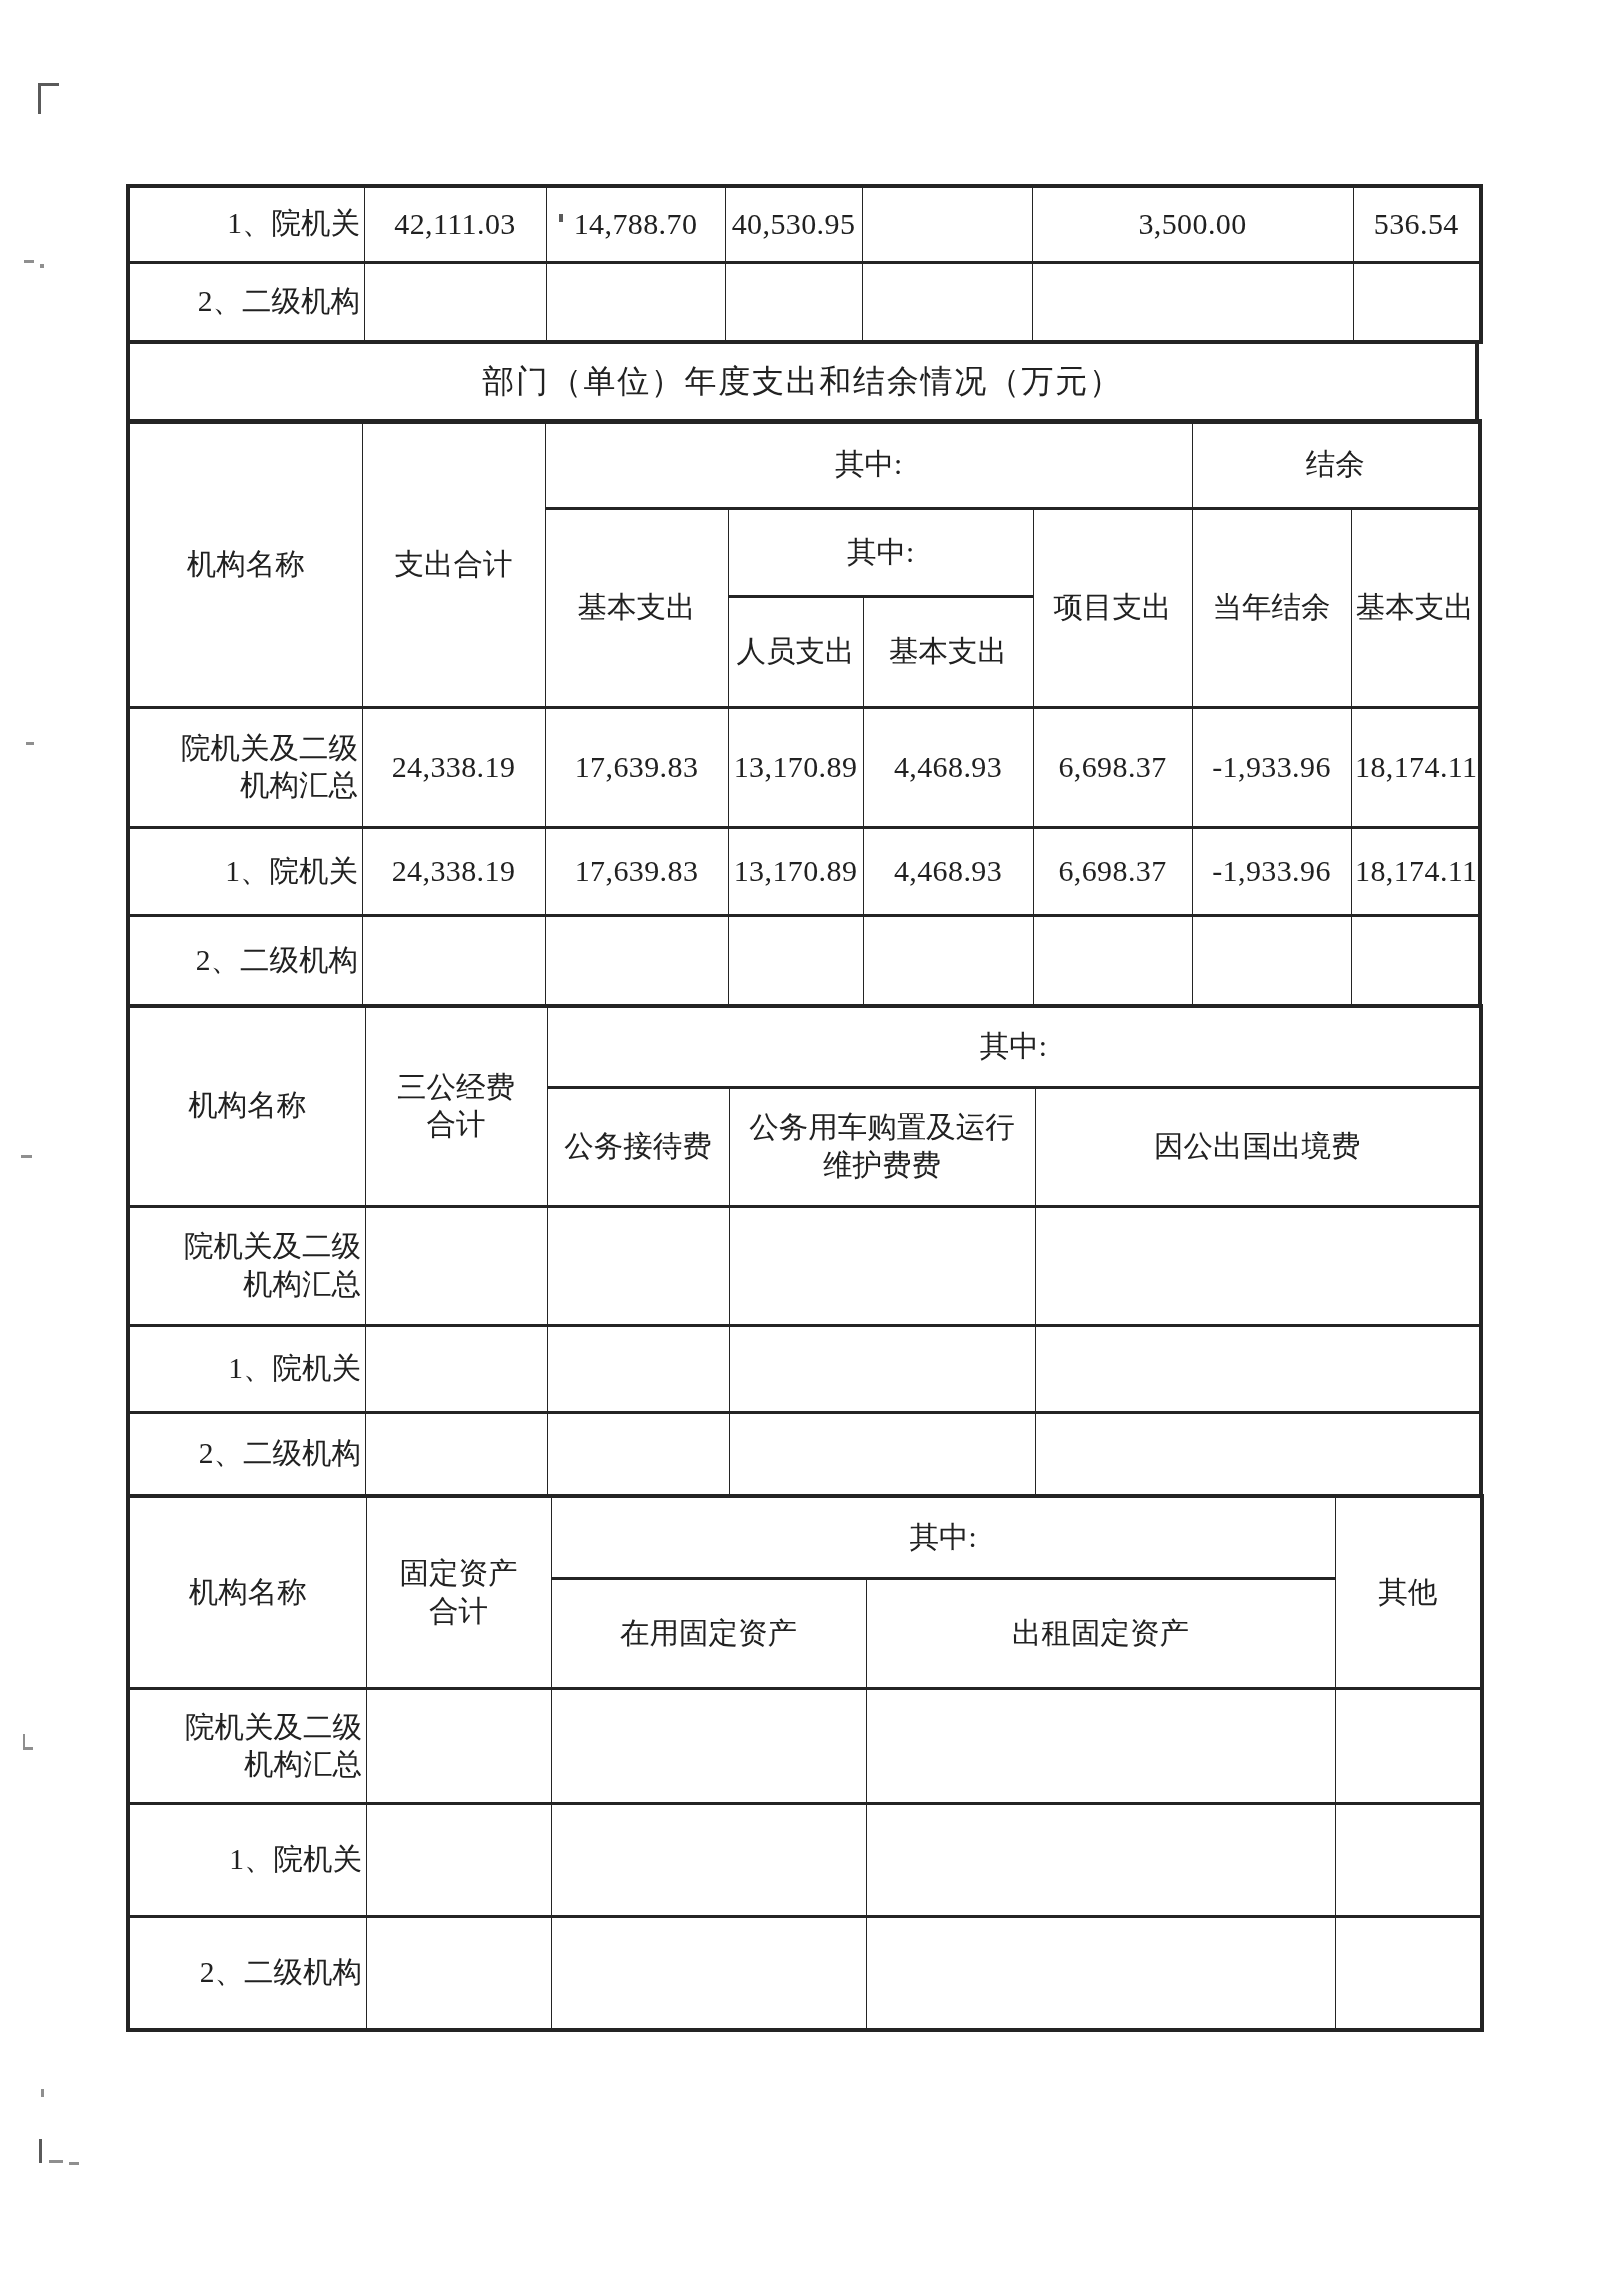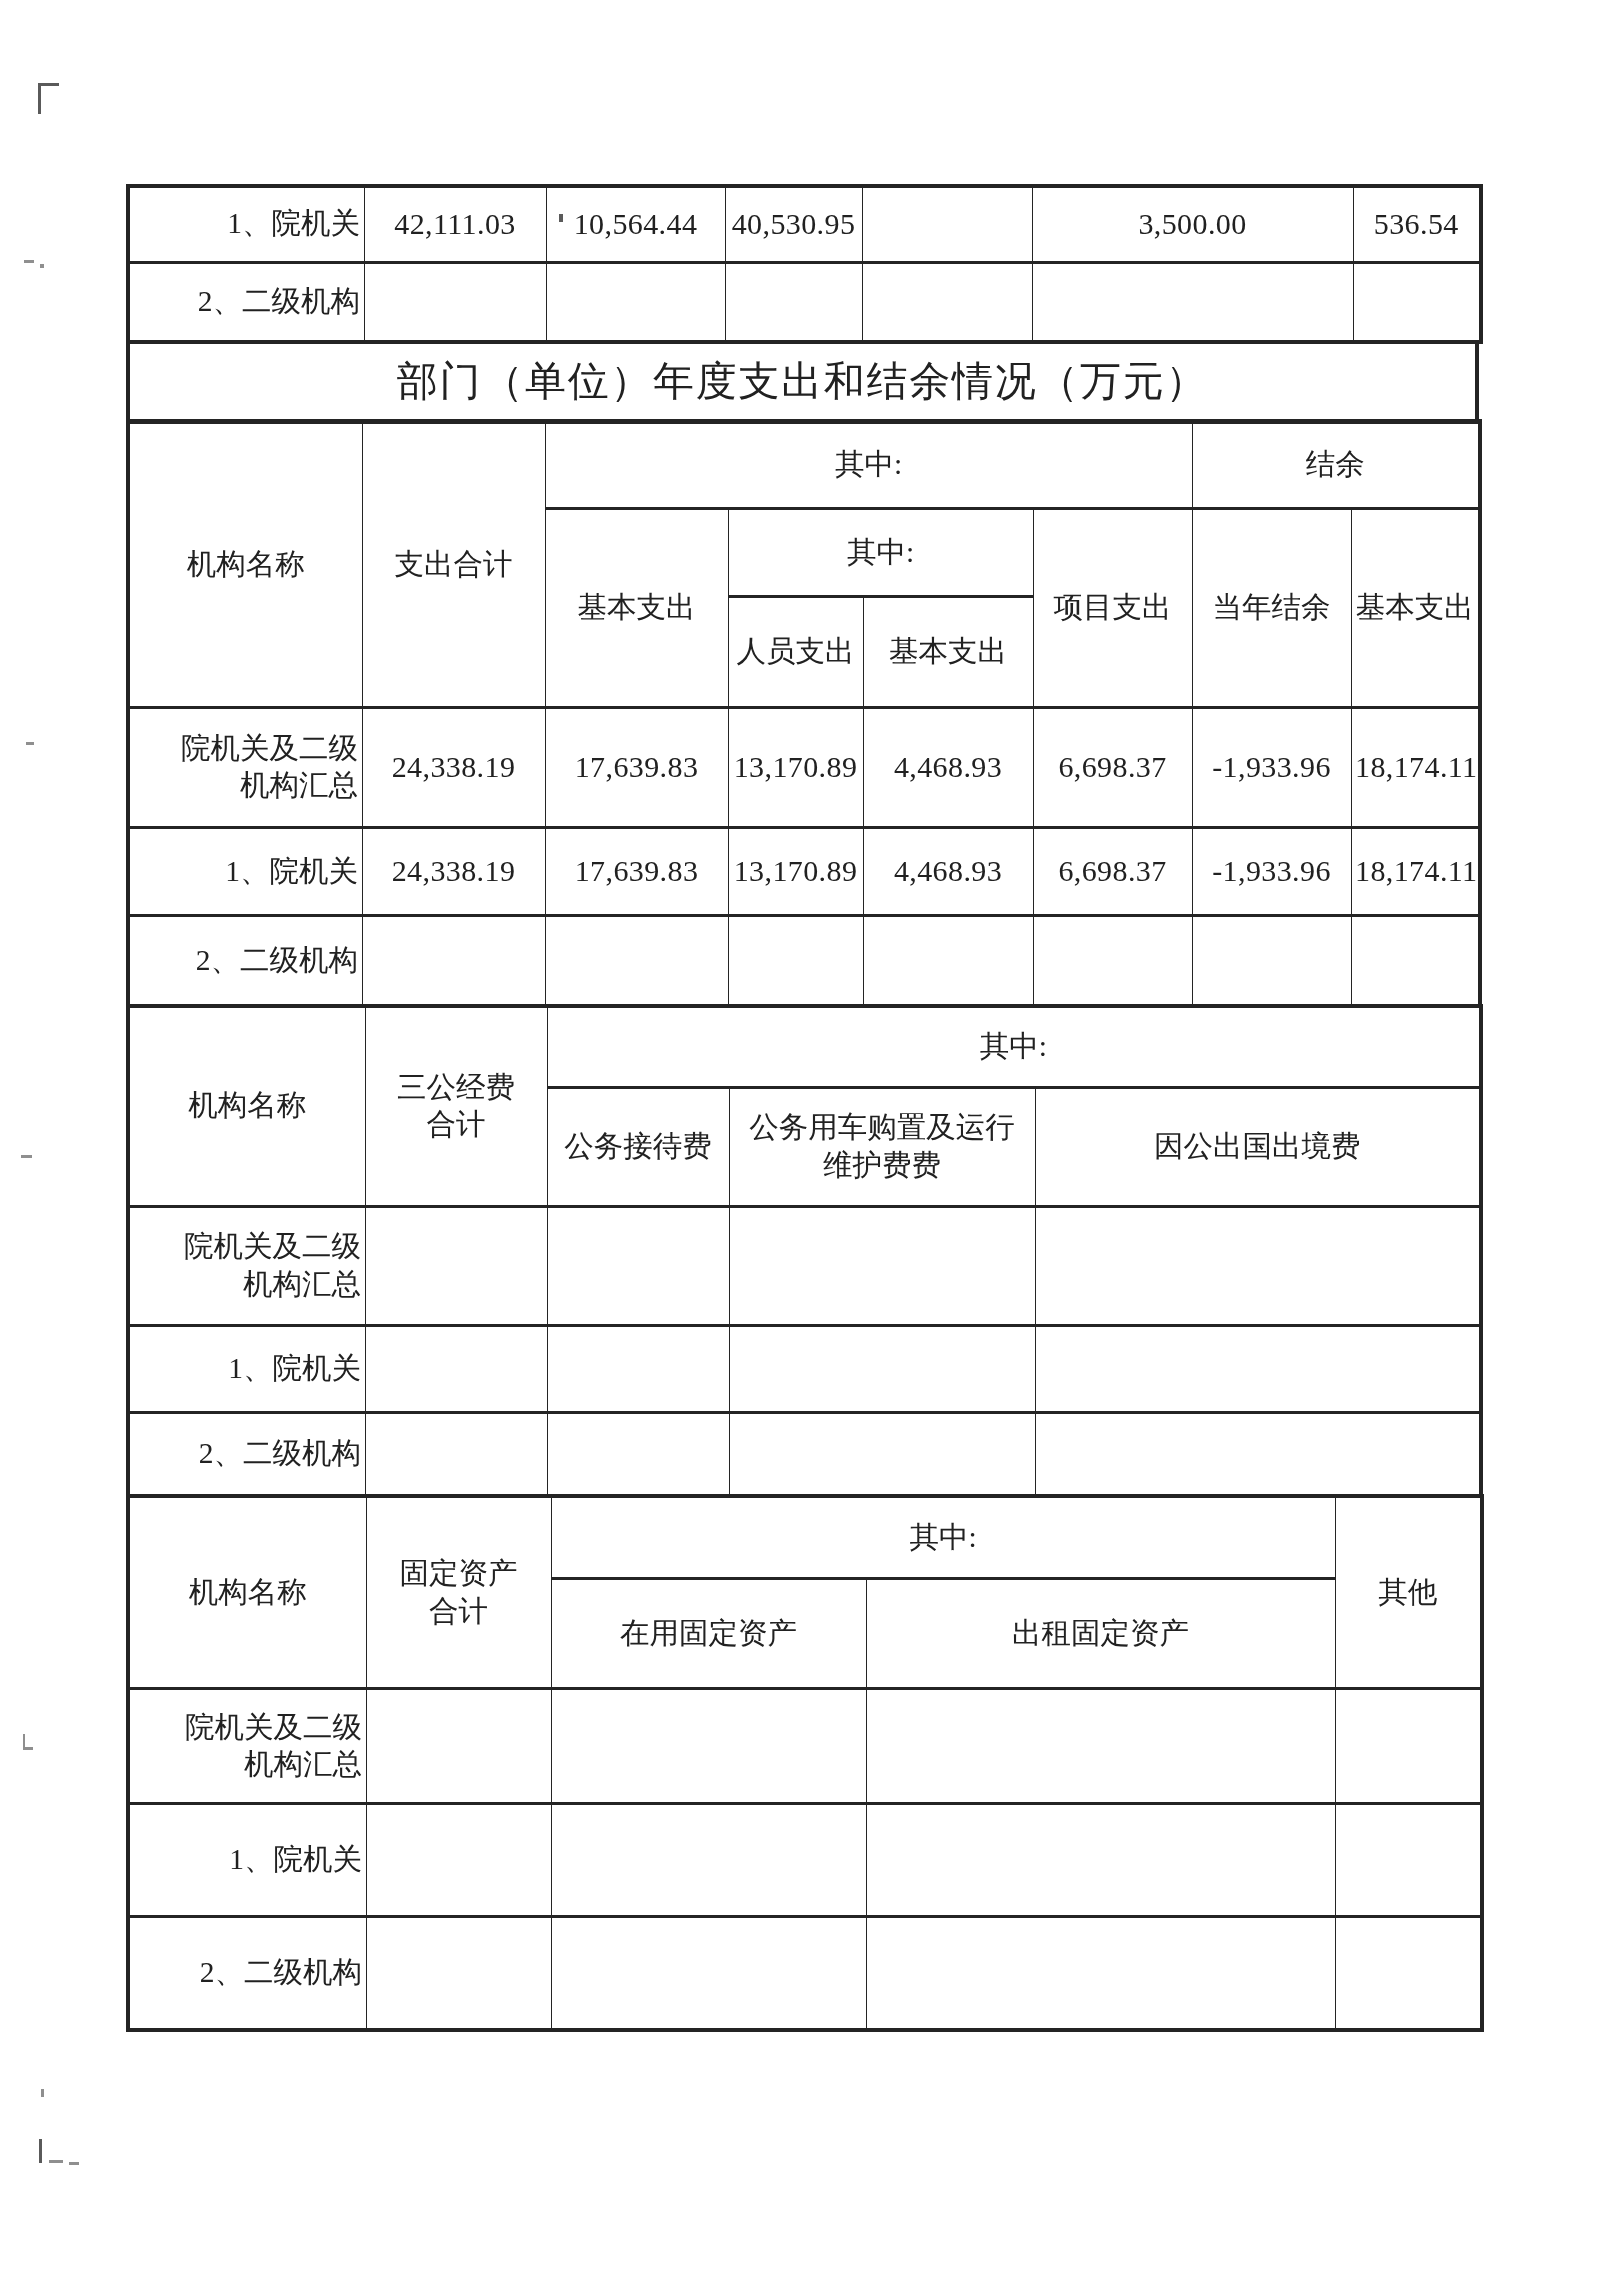--- a/index.html
+++ b/index.html
@@ -28,21 +28,21 @@
     font-size:29.5px;
     line-height:1.28;
     overflow:hidden;
     padding:1.7px 3.5px;
   }
   .hd{text-align:center;white-space:pre-line;}
   .lbl{text-align:right;padding-left:10.4px;white-space:pre-line;}
   .val{text-align:center;font-size:30px;letter-spacing:0.4px;}
   .title-cell{
     text-align:center;
-    font-size:41px;
+    font-size:32px;
     letter-spacing:1.7px;
     border:4.3px solid #242424;
   }
   .art{position:absolute;background:#8f8f8f;}
   .art.dark{background:#5a5a5a;}
 </style>
 </head>
 <body>
 
 <div class="art dark" style="left:38px;top:83px;width:2.6px;height:31px;"></div>
@@ -68,21 +68,21 @@
         <col style="width:179px">
       <col style="width:137px">
         <col style="width:170px">
         <col style="width:321px">
       <col style="width:128px">
     </colgroup>
     <tbody>
         <tr style="height:76px">
       <td class="lbl">1、院机关</td>
       <td class="val">42,111.03</td>
-      <td class="val">10,564.44</td>
+      <td class="val">14,788.70</td>
       <td class="val">40,530.95</td>
       <td class="val"></td>
       <td class="val">3,500.00</td>
       <td class="val">536.54</td>
     </tr>
     <tr style="height:80px">
       <td class="lbl">2、二级机构</td>
       <td class="val"></td>
       <td class="val"></td>
       <td class="val"></td>

